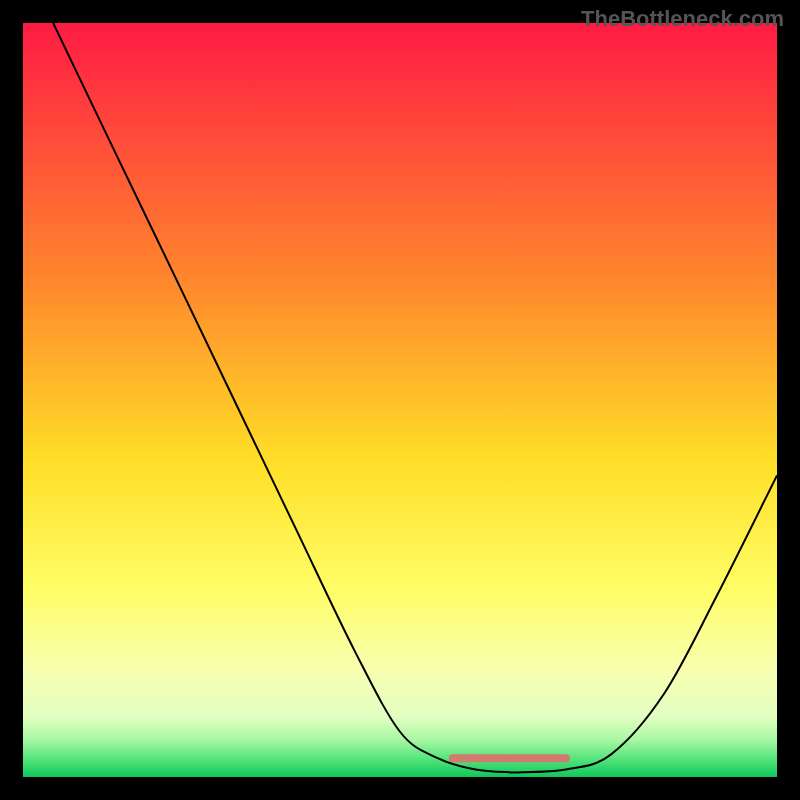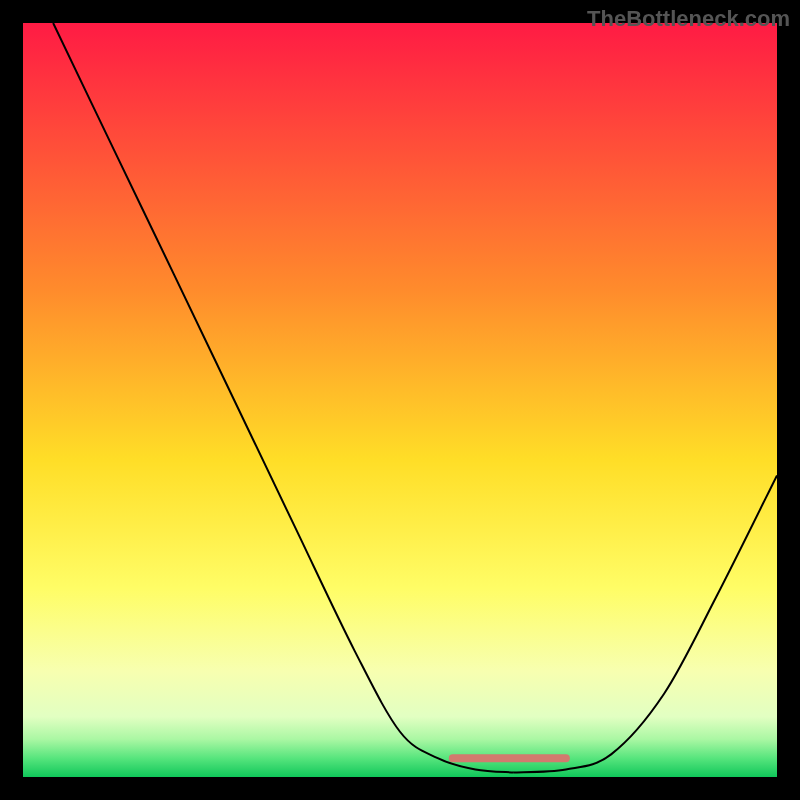--- a/index.html
+++ b/index.html
@@ -12,21 +12,21 @@
   }
   .outer {
     width: 800px;
     height: 800px;
     background: #000000;
     position: relative;
   }
   .watermark {
     position: absolute;
     top: 6px;
-    right: 10px;
+    right: 16px;
     color: #555555;
     font-size: 22px;
     font-weight: bold;
     z-index: 5;
   }
   .plot-area {
     position: absolute;
     left: 23px;
     top: 23px;
     width: 754px;

